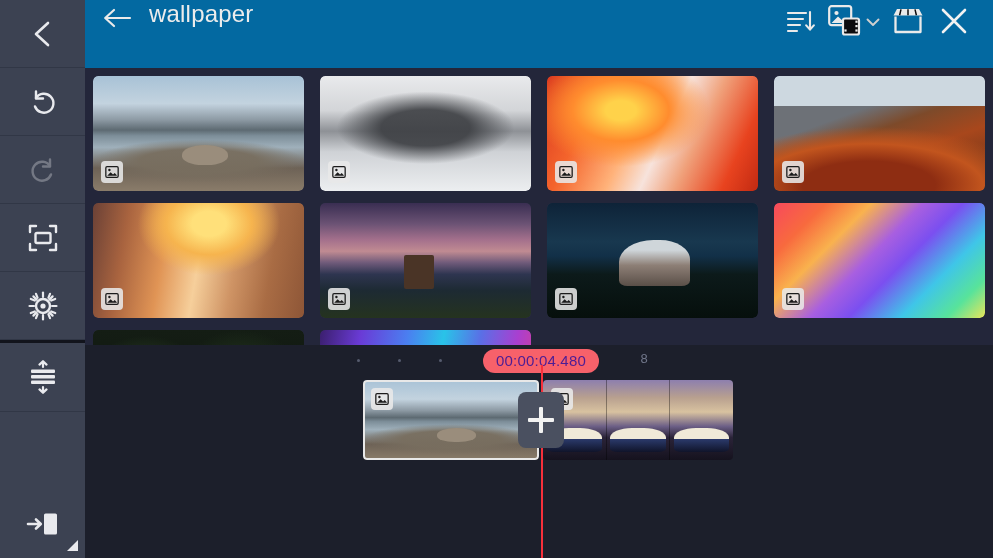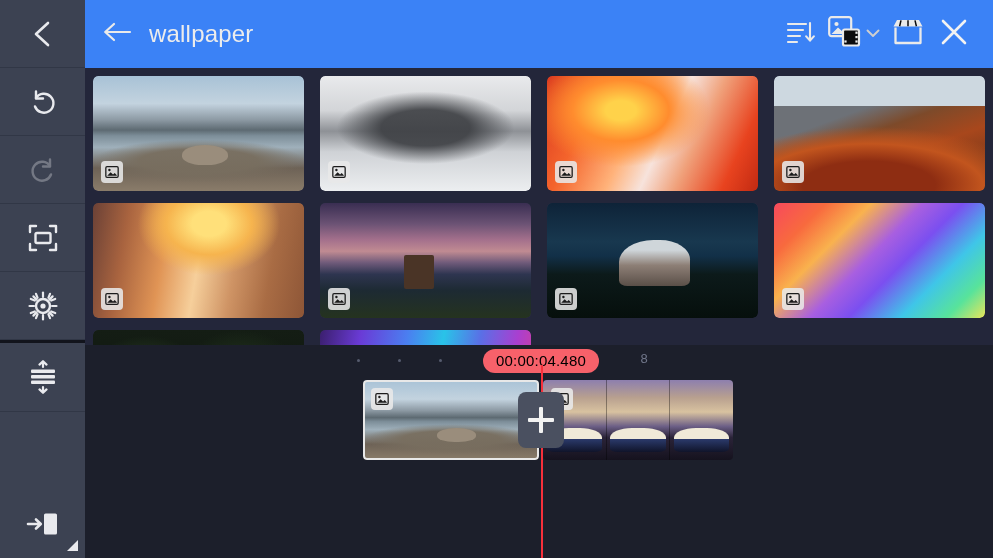--- a/index.html
+++ b/index.html
@@ -35,22 +35,22 @@
   .resize-handle {
     position: absolute; right: 6px; bottom: 6px;
     width: 14px; height: 14px;
   }
 
   
   #main { flex: 1 1 auto; display: flex; flex-direction: column; height: 558px; min-width: 0; }
 
   
   #header {
-    height: 68px; background: #3b82f6;
-    display: flex; align-items: center;
+    height: 68px; background: #0369a1;
+    display: flex; 
     padding: 0 16px 0 12px;
     flex: 0 0 68px;
   }
   #back-arrow { width: 40px; height: 40px; display:flex; align-items:center; justify-content:center; }
   #title {
     color: #ececec; font-size: 24px; font-weight: 400;
     margin-left: 12px; letter-spacing: 0.2px;
     white-space: nowrap;
   }
   #header-spacer { flex: 1 1 auto; }
@@ -174,21 +174,21 @@
     background: #565c6e;
   }
   .tick-num {
     position: absolute; top: 6px;
     color: #70768a; font-size: 13px;
     transform: translateX(-50%);
   }
   #time-badge {
     position: absolute; top: 4px;
     transform: translateX(-50%);
-    background: #f7616a; color: #000000;
+    background: #f7616a; color: #4c1d95;
     font-size: 15px; padding: 3px 13px 4px 13px;
     border-radius: 12px; white-space: nowrap;
     letter-spacing: 0.2px;
   }
   #duration-badge {
     position: absolute; top: 5px; right: 4px;
     background: #343a4d; color: #ced2dd;
     font-size: 14px; padding: 3px 9px 4px 9px;
     border-radius: 10px; white-space: nowrap;
   }

